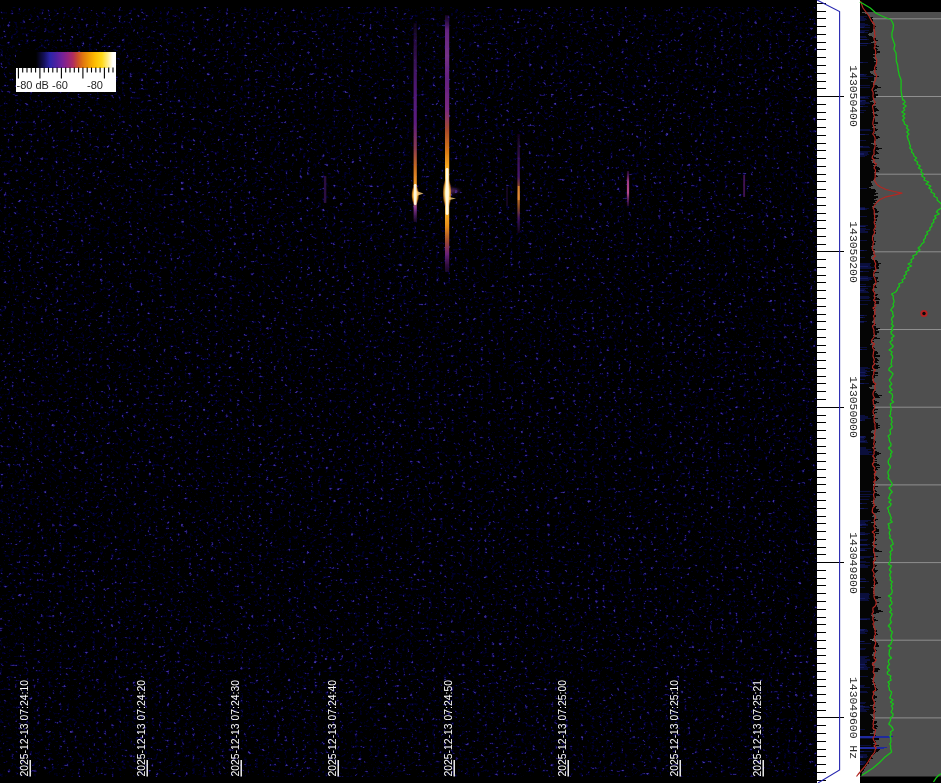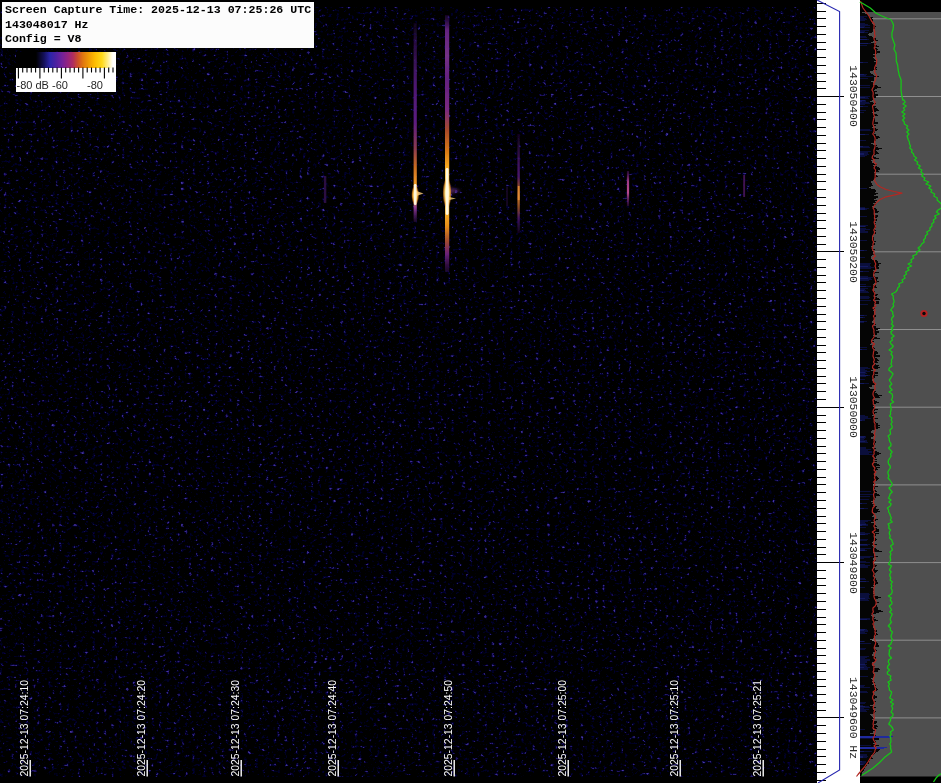--- a/index.html
+++ b/index.html
@@ -152,23 +152,20 @@
         <rect x="453.5" y="760" width="1.4" height="16.5" fill="#fff"></rect>
         <text transform="translate(451.5,776.5) rotate(-90)" font-family="Liberation Sans" font-size="10.4" fill="#fff" fill-opacity="0.99">2025-12-13 07:24:50</text>
         <rect x="567.5" y="760" width="1.4" height="16.5" fill="#fff"></rect>
         <text transform="translate(565.5,776.5) rotate(-90)" font-family="Liberation Sans" font-size="10.4" fill="#fff" fill-opacity="0.99">2025-12-13 07:25:00</text>
         <rect x="679.5" y="760" width="1.4" height="16.5" fill="#fff"></rect>
         <text transform="translate(677.5,776.5) rotate(-90)" font-family="Liberation Sans" font-size="10.4" fill="#fff" fill-opacity="0.99">2025-12-13 07:25:10</text>
         <rect x="762.5" y="760" width="1.4" height="16.5" fill="#fff"></rect>
         <text transform="translate(760.5,776.5) rotate(-90)" font-family="Liberation Sans" font-size="10.4" fill="#fff" fill-opacity="0.99">2025-12-13 07:25:21</text>
       </g>
 </svg>
-<div id="infobox">Screen Capture Time: 2025-12-13 07:25:26 UTC
-143048017 Hz
-Config = V8</div>
 <div id="scalebox">
  <div id="gradbar"></div>
  <svg width="100" height="40" style="position:absolute;left:0;top:0">
    <path d="M2.4 15.5V26.6M6.7 15.5V20.6M11.0 15.5V20.6M15.3 15.5V20.6M19.6 15.5V20.6M23.9 15.5V26.6M28.2 15.5V20.6M32.5 15.5V20.6M36.8 15.5V20.6M41.1 15.5V20.6M45.4 15.5V26.6M49.7 15.5V20.6M54.0 15.5V20.6M58.3 15.5V20.6M62.6 15.5V20.6M66.9 15.5V26.6M71.2 15.5V20.6M75.5 15.5V20.6M79.8 15.5V20.6M84.1 15.5V20.6M88.4 15.5V26.6M92.7 15.5V20.6M97.0 15.5V20.6" stroke="#000" stroke-width="1.1" fill="none"></path>
  </svg>
  <div id="dblabels">
         <span style="position:absolute;left:0.5px;top:0">-80 dB -60</span>
         <span style="position:absolute;left:71px;top:0">-80</span>
       </div>
 </div>

